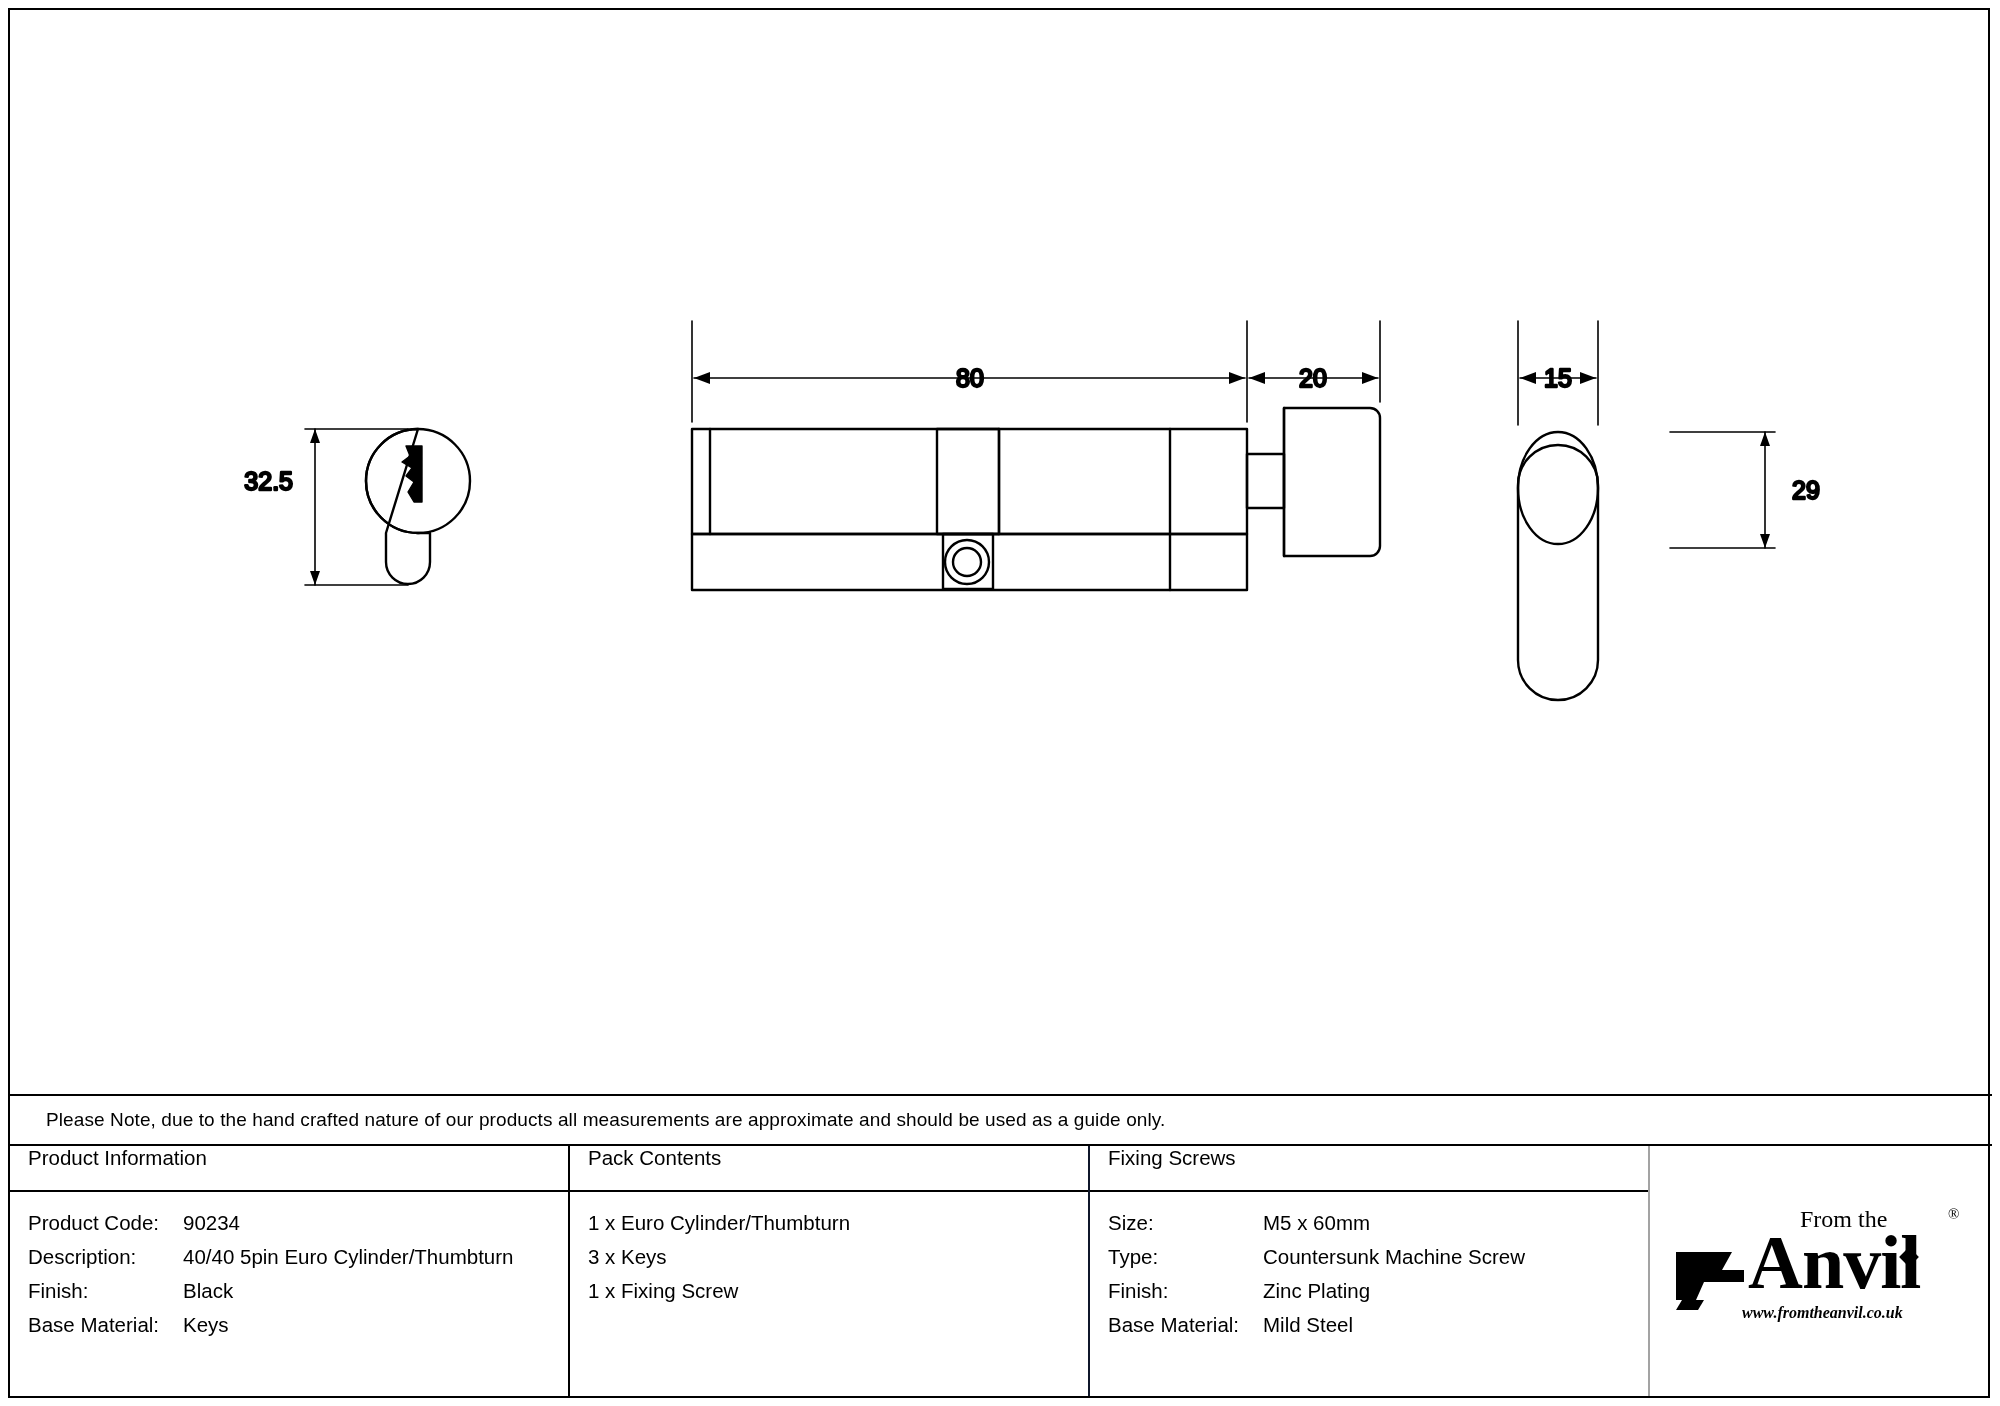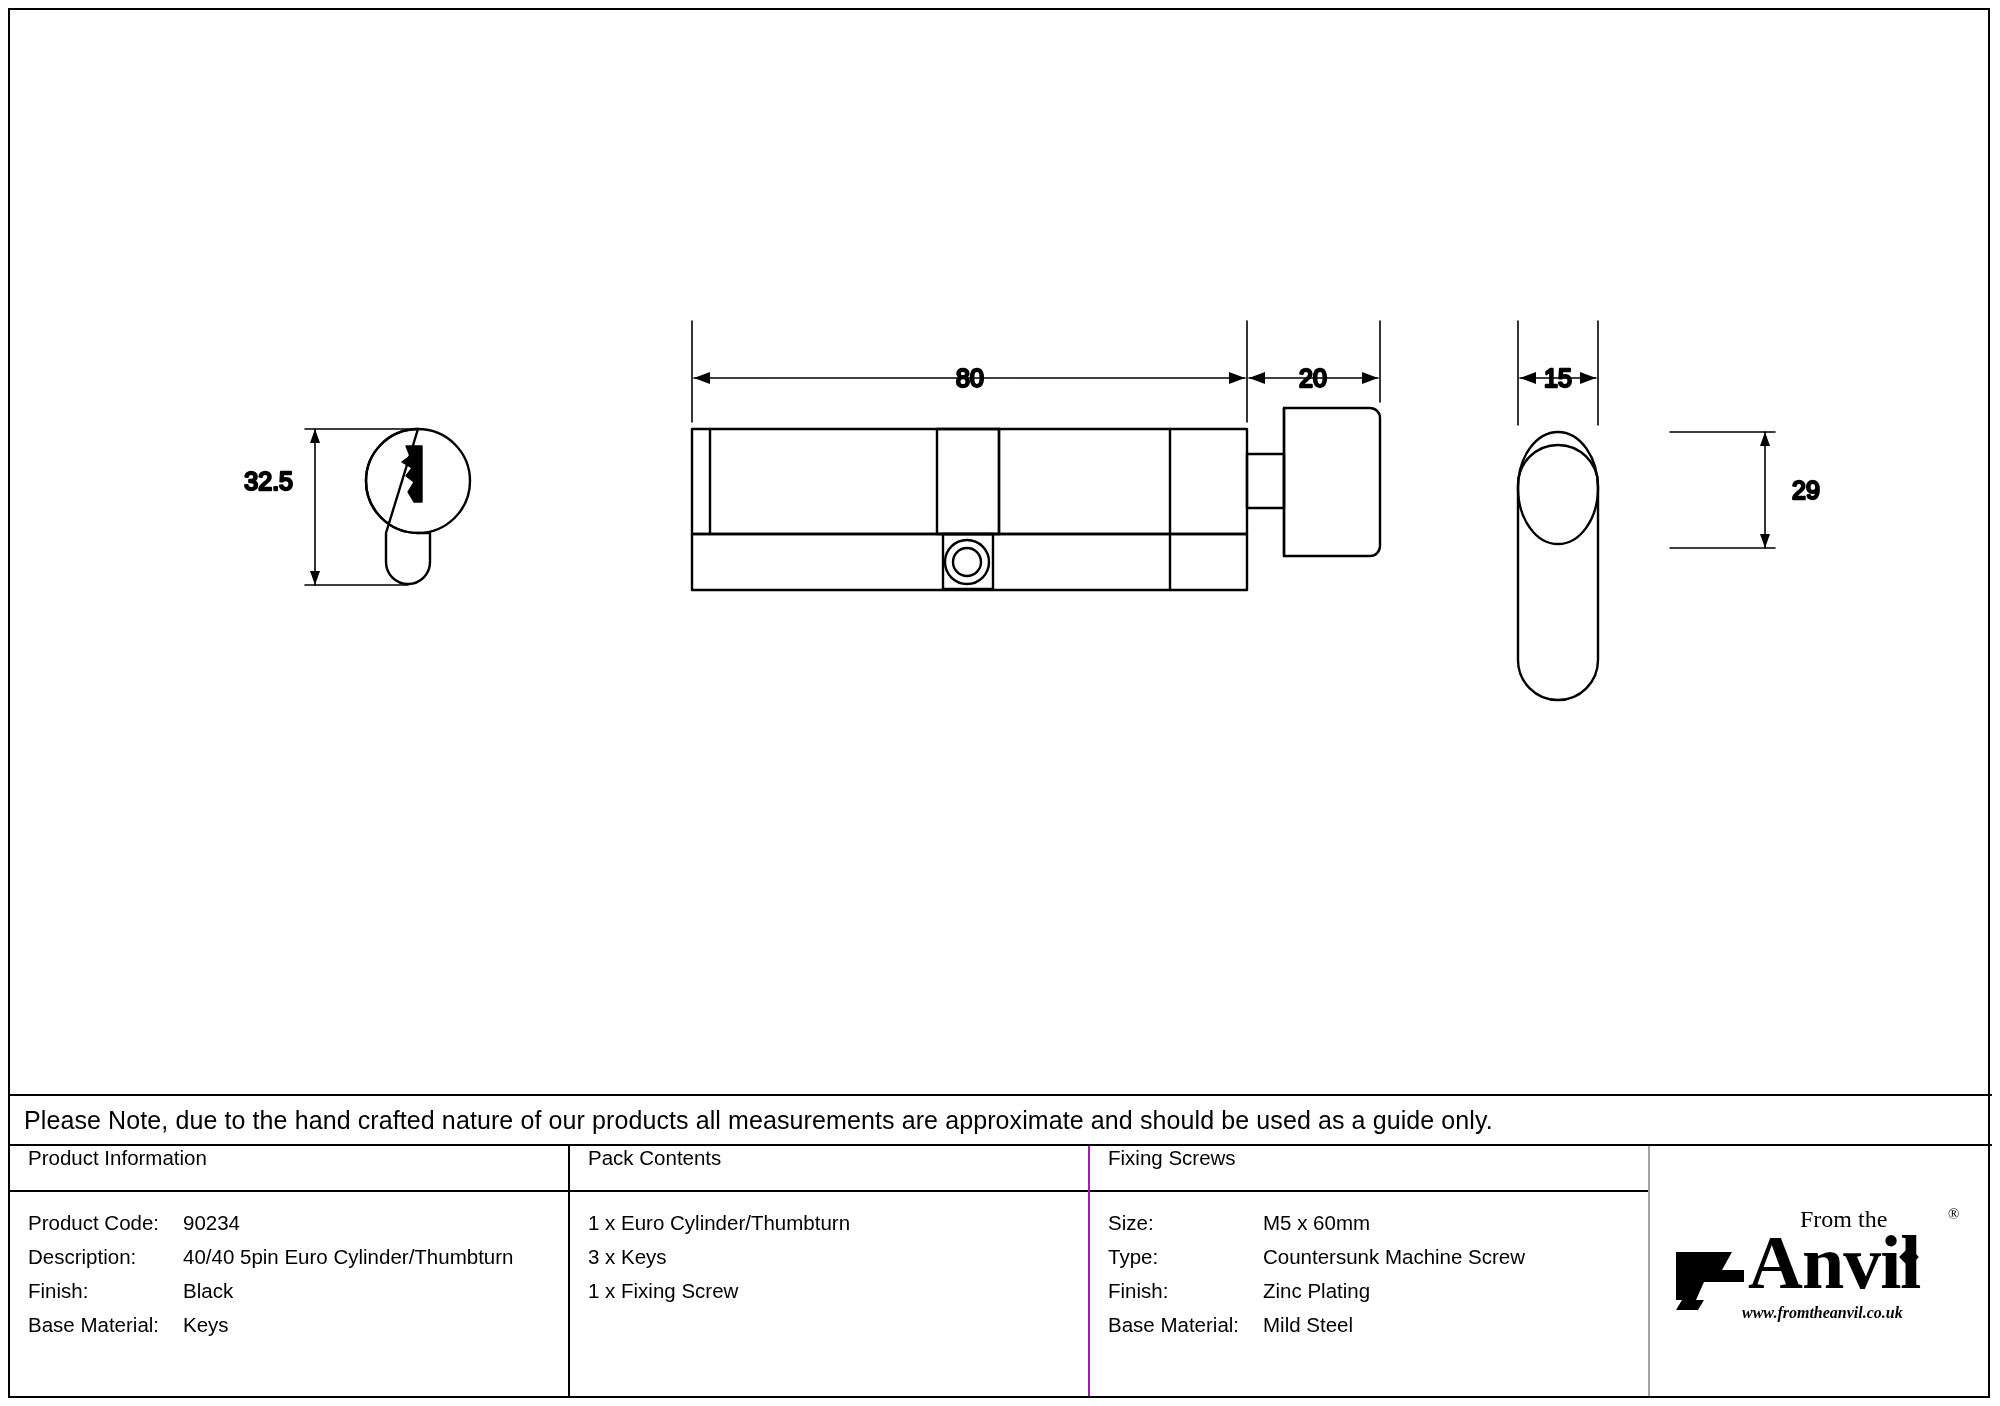--- a/index.html
+++ b/index.html
@@ -45,40 +45,40 @@
     top: 1084px;
     width: 1982px;
     height: 52px;
     border-top: 2px solid #000;
     border-bottom: 2px solid #000;
     box-sizing: border-box;
     display: flex;
     align-items: center;
   }
   #note-text {
-    padding-left: 14px;
-    font-size: 25px;
+    padding-left: 36px;
+    font-size: 19px;
     letter-spacing: 0.1px;
     white-space: nowrap;
   }
   
   #info {
     position: absolute;
     left: 0;
     top: 1136px;
     width: 1982px;
     height: 250px;
     display: flex;
   }
   .col {
     box-sizing: border-box;
     position: relative;
   }
   .col-prod { width: 560px; border-right: 2px solid #000; }
-  .col-pack { width: 520px; border-right: 2px solid #a21caf; }
+  .col-pack { width: 520px; border-right: 2px solid #0f172a; }
   .col-fix  { width: 560px; border-right: 2px solid #a3a3a3; }
   .col-logo { width: 340px; }
 
   .col-head {
     height: 46px;
     border-bottom: 2px solid #000;
     display: flex;
     align-items: flex-start;
     box-sizing: border-box;
   }

